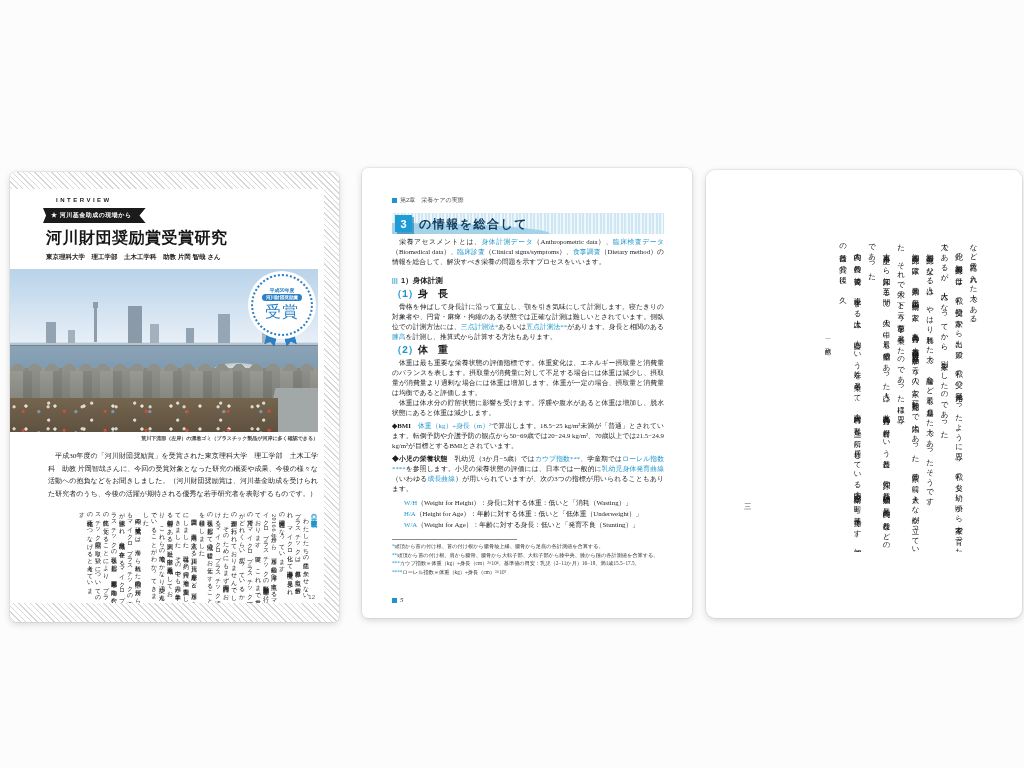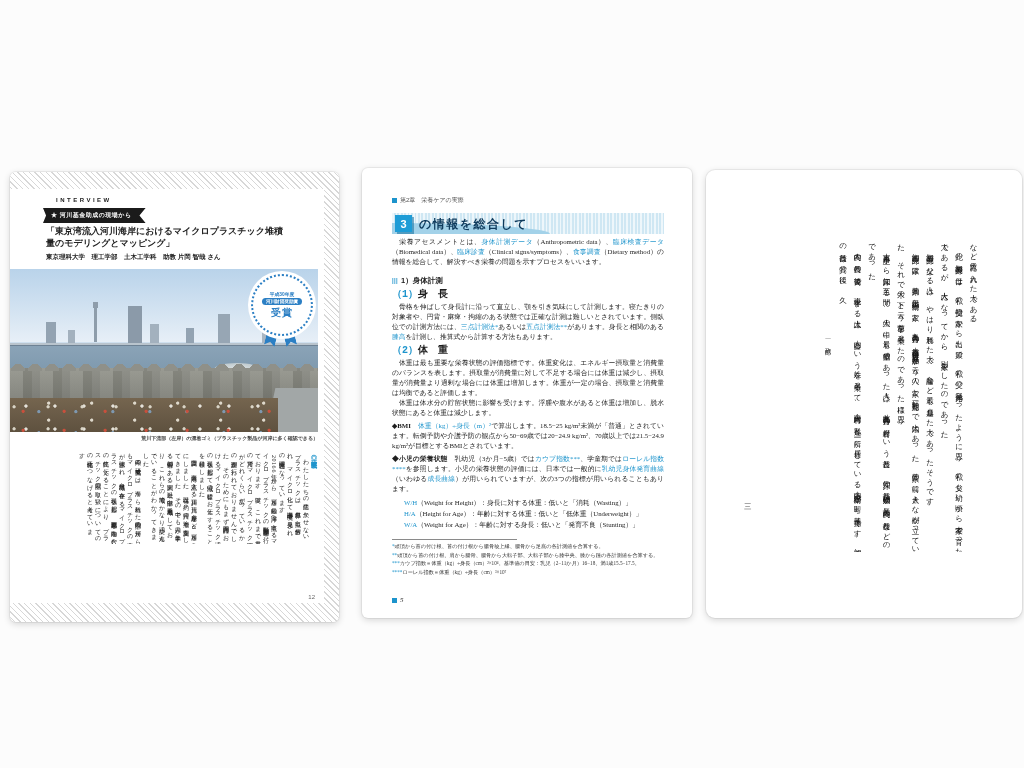--- a/index.html
+++ b/index.html
@@ -49,21 +49,21 @@
     background-size:34px 22px,41px 19px,29px 23px,37px 21px,43px 17px,100% 100%;}
   .paveR{position:absolute;right:0;bottom:0;width:52px;height:44px;background:#a2a7a7;
     clip-path:polygon(18% 0,100% 0,100% 100%,0 100%);}
   
   .award{position:absolute;top:2px;right:4px;width:66px;height:80px;}
   .award .disc{position:absolute;left:3px;top:3px;width:58px;height:58px;border-radius:50%;
     background:#fff;border:2px dotted #2b7fc4;box-shadow:0 0 0 3px #fff;
     display:flex;flex-direction:column;align-items:center;justify-content:center;gap:1px;}
   .award .yr{font-size:4.8px;color:#2b7fc4;font-weight:bold;}
   .award .pill{font-size:4.6px;color:#fff;background:#2b7fc4;border-radius:5px;padding:1px 4px;font-weight:bold;}
-  .award .won{font-size:10px;color:#2b7fc4;font-weight:bold;letter-spacing:1px;}
+  .award .won{font-size:16px;color:#2b7fc4;font-weight:normal;letter-spacing:1px;}
   .award .tail{position:absolute;top:56px;width:11px;height:19px;background:#2b7fc4;
     clip-path:polygon(0 0,100% 0,100% 100%,50% 78%,0 100%);}
   .award .t1{left:18px;transform:rotate(14deg);}
   .award .t2{left:36px;transform:rotate(-14deg);}
   .caption{margin:3px 6px 0 0;text-align:right;font-size:5px;color:#3d3d3d;font-weight:bold;}
   .lead{margin:9px 6px 0 38px;font-size:7px;line-height:12.5px;color:#222;text-align:justify;
         font-family:"Liberation Serif",serif;}
   .overview{margin:8px 0 0 14px;width:294px;height:95px;writing-mode:vertical-rl;overflow:hidden;
     font-family:"Liberation Serif",serif;font-size:6px;line-height:8px;letter-spacing:.5px;color:#1f1f1f;}
   .overview .ov-label{font-size:6.2px;font-weight:bold;color:#1d94cc;margin-left:3px;}
@@ -116,21 +116,21 @@
 </style>
 </head>
 <body>
 
 <div class="canvas">
 
   <div class="page pg-interview">
     <div class="inner">
       <div class="kicker">INTERVIEW</div>
       <div class="ribbon-badge"><span>★</span> <span>河川基金助成の現場から</span></div>
-      <div class="iv-sub">「東京湾流入河川海岸におけるマイクロプラスチック堆積量のモデリングとマッピング」</div>
+      <div class="iv-title">河川財団奨励賞受賞研究</div>
       <div class="iv-byline">東京理科大学　理工学部　土木工学科　助教 片岡 智哉 さん</div>
 
       <div class="photo">
         <div class="sky"></div>
         <div class="bld" style="left:36px;bottom:88px;width:10px;height:22px;"></div>
         <div class="bld" style="left:58px;bottom:88px;width:7px;height:14px;background:#a3b1be;"></div>
         <div class="tower"></div>
         <div class="bld" style="left:118px;bottom:88px;width:14px;height:38px;background:#8b9aa9;"></div>
         <div class="bld" style="left:140px;bottom:88px;width:9px;height:20px;background:#a3b1be;"></div>
         <div class="bld" style="left:176px;bottom:88px;width:8px;height:16px;"></div>
@@ -147,20 +147,21 @@
           <div class="tail t2"></div>
           <div class="disc">
             <div class="yr">平成30年度</div>
             <div class="pill">河川財団奨励賞</div>
             <div class="won">受賞</div>
           </div>
         </div>
       </div>
 
       <div class="caption">荒川下流部（左岸）の漂着ゴミ（プラスチック製品が河岸に多く確認できる）</div>
+      <div class="lead">　平成30年度の「河川財団奨励賞」を受賞された東京理科大学　理工学部　土木工学科　助教 片岡智哉さんに、今回の受賞対象となった研究の概要や成果、今後の様々な活動への抱負などをお聞きしました。（河川財団奨励賞は、河川基金助成を受けられた研究者のうち、今後の活躍が期待される優秀な若手研究者を表彰するものです。）</div>
 
       <div class="overview">
         <span class="ov-label">◎研究概要</span>
         <span><p>わたしたちの生活に欠かせないプラスチックは、自然界に流出し分解され、マイクロ化して海洋環境中で発見され、地球規模の環境問題となっています。</p><p>2016年6月から、河川を経由し海洋へ流出するマイクロプラスチックの野外観測調査を行っております。実は、これまで日本の河川でマイクロプラスチック問題がどれくらい広がっているかの調査が行われておりませんでした。そのためにもまず国内河川におけるマイクロプラスチック汚染の現状を把握して流域の皆様にお伝えすることを目標にしました。</p><p>調査は、東京湾に流入する江戸川、荒川、多摩川など8河川を対象にしました。現在は約70河川の地点で調査をしてきました。その中でも人口が集中する都市圏のある関東、近畿、中部は重点地域としており、これらの地域でかなり汚染が進んでいることがわかってきました。</p><p>今回の研究成果では、海から離れた内陸部の河川からもマイクロプラスチックの流出が確認され、自然水域に存在するマイクロプラスチックの現状を把握し、調査結果を内陸を含む流域の住民に伝えることにより、プラスチック製品の取り扱いについての啓発活動の活性化につなげると考えています。</p></span>
       </div>
       <div class="iv-pageno">12</div>
     </div>
   </div>
 
   <div class="page pg-text">

